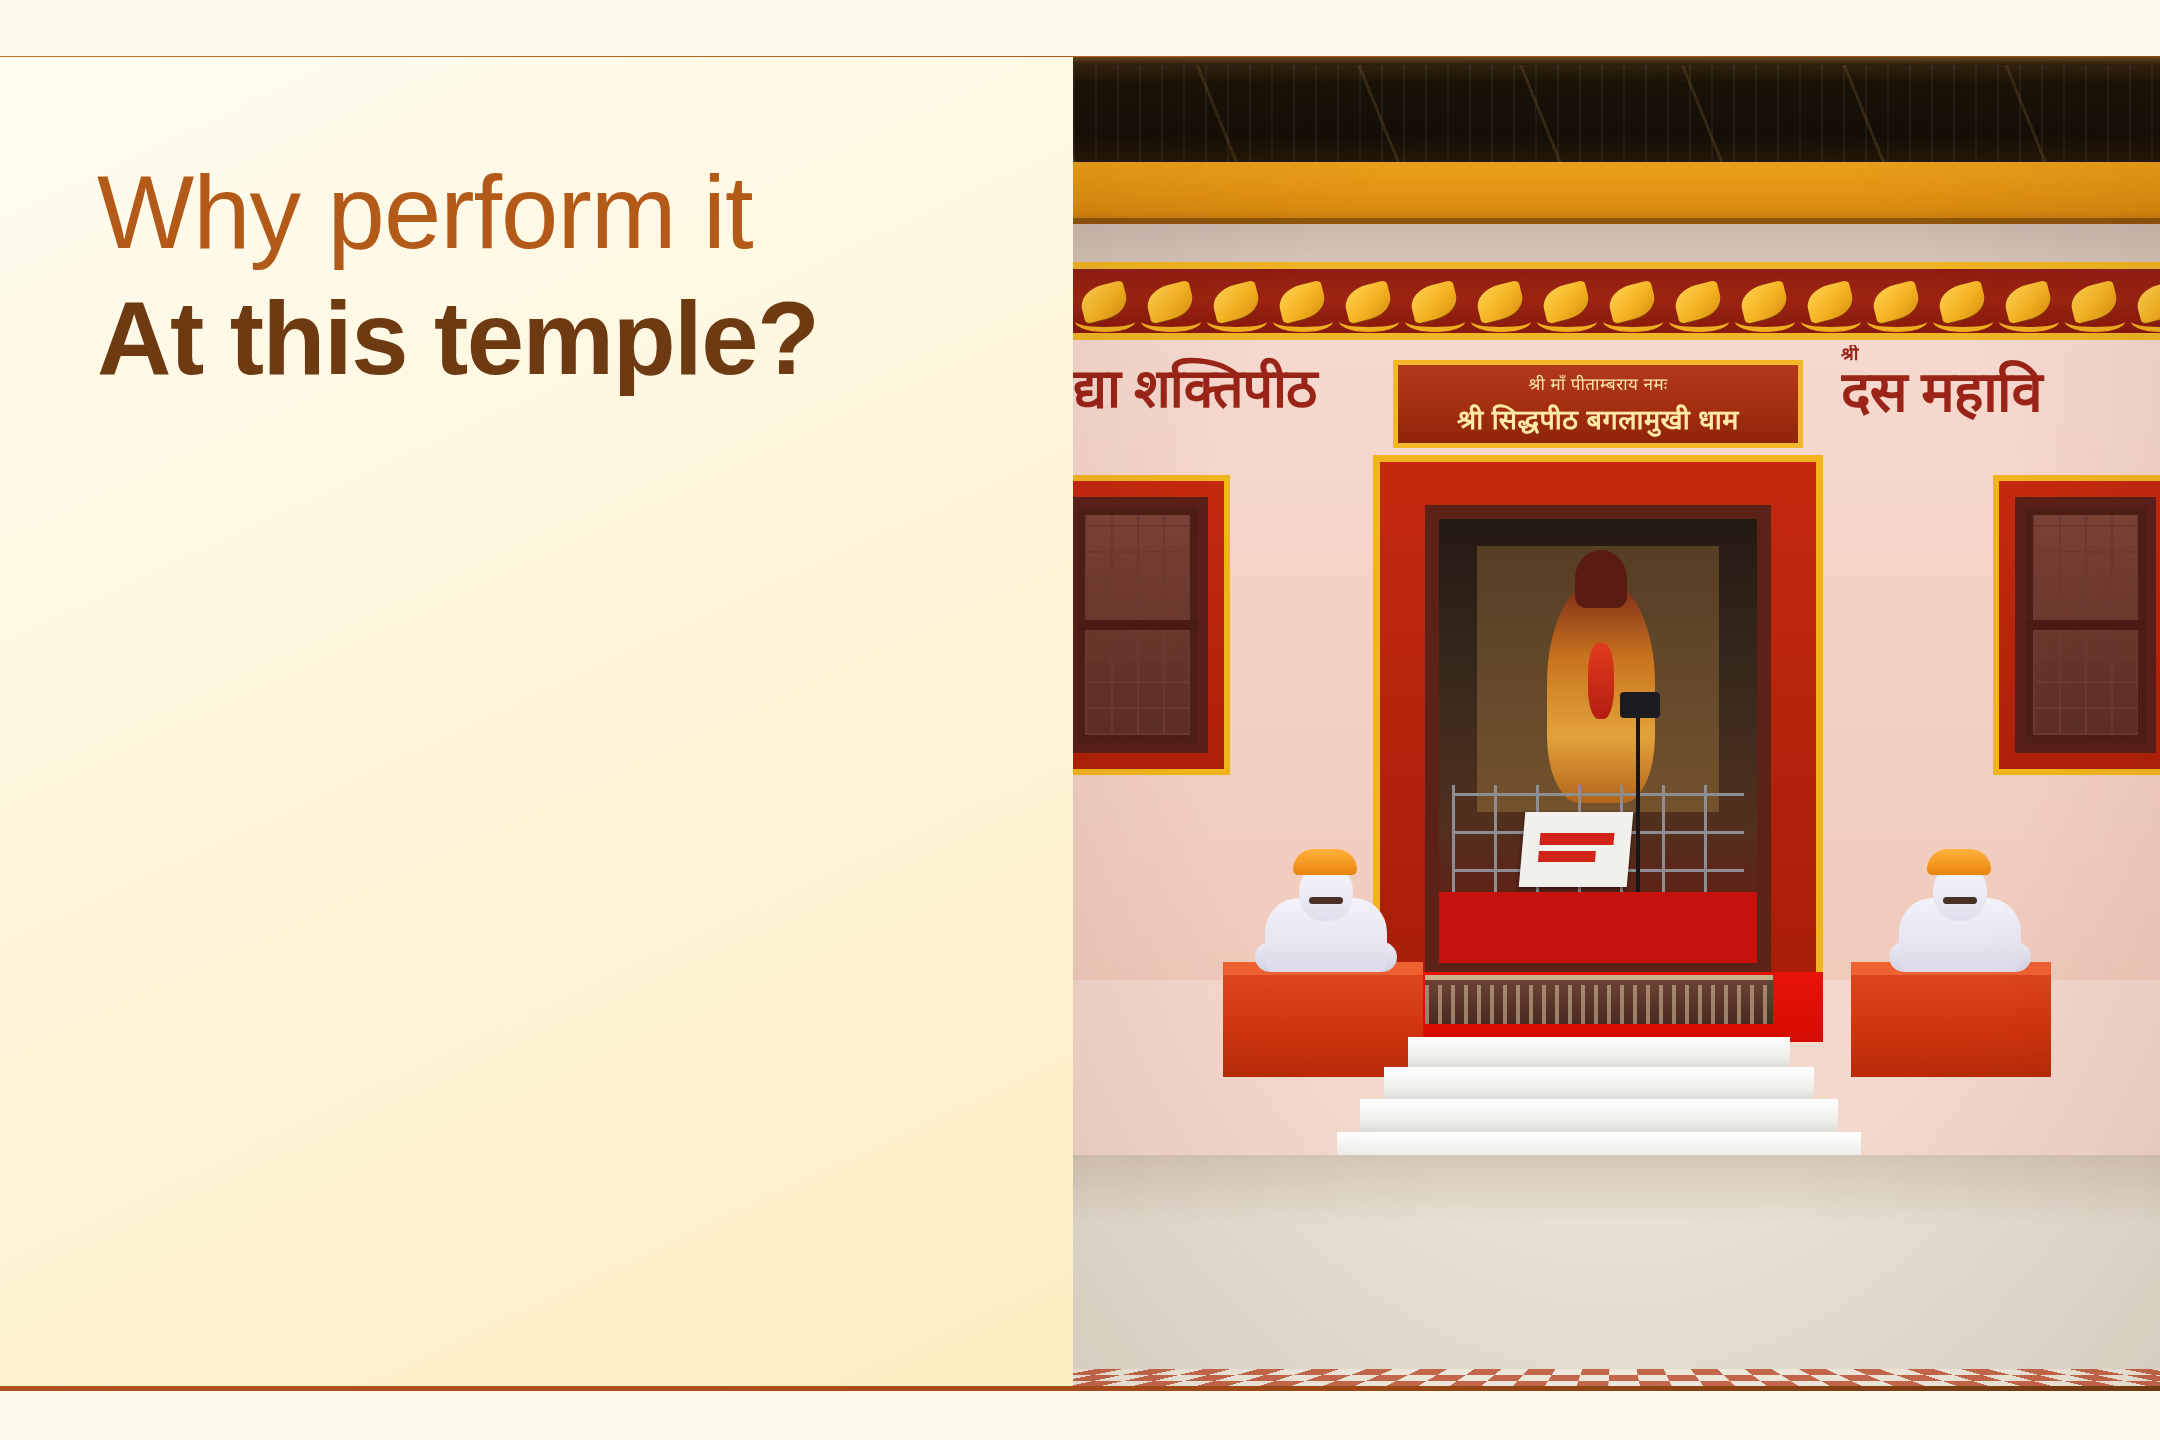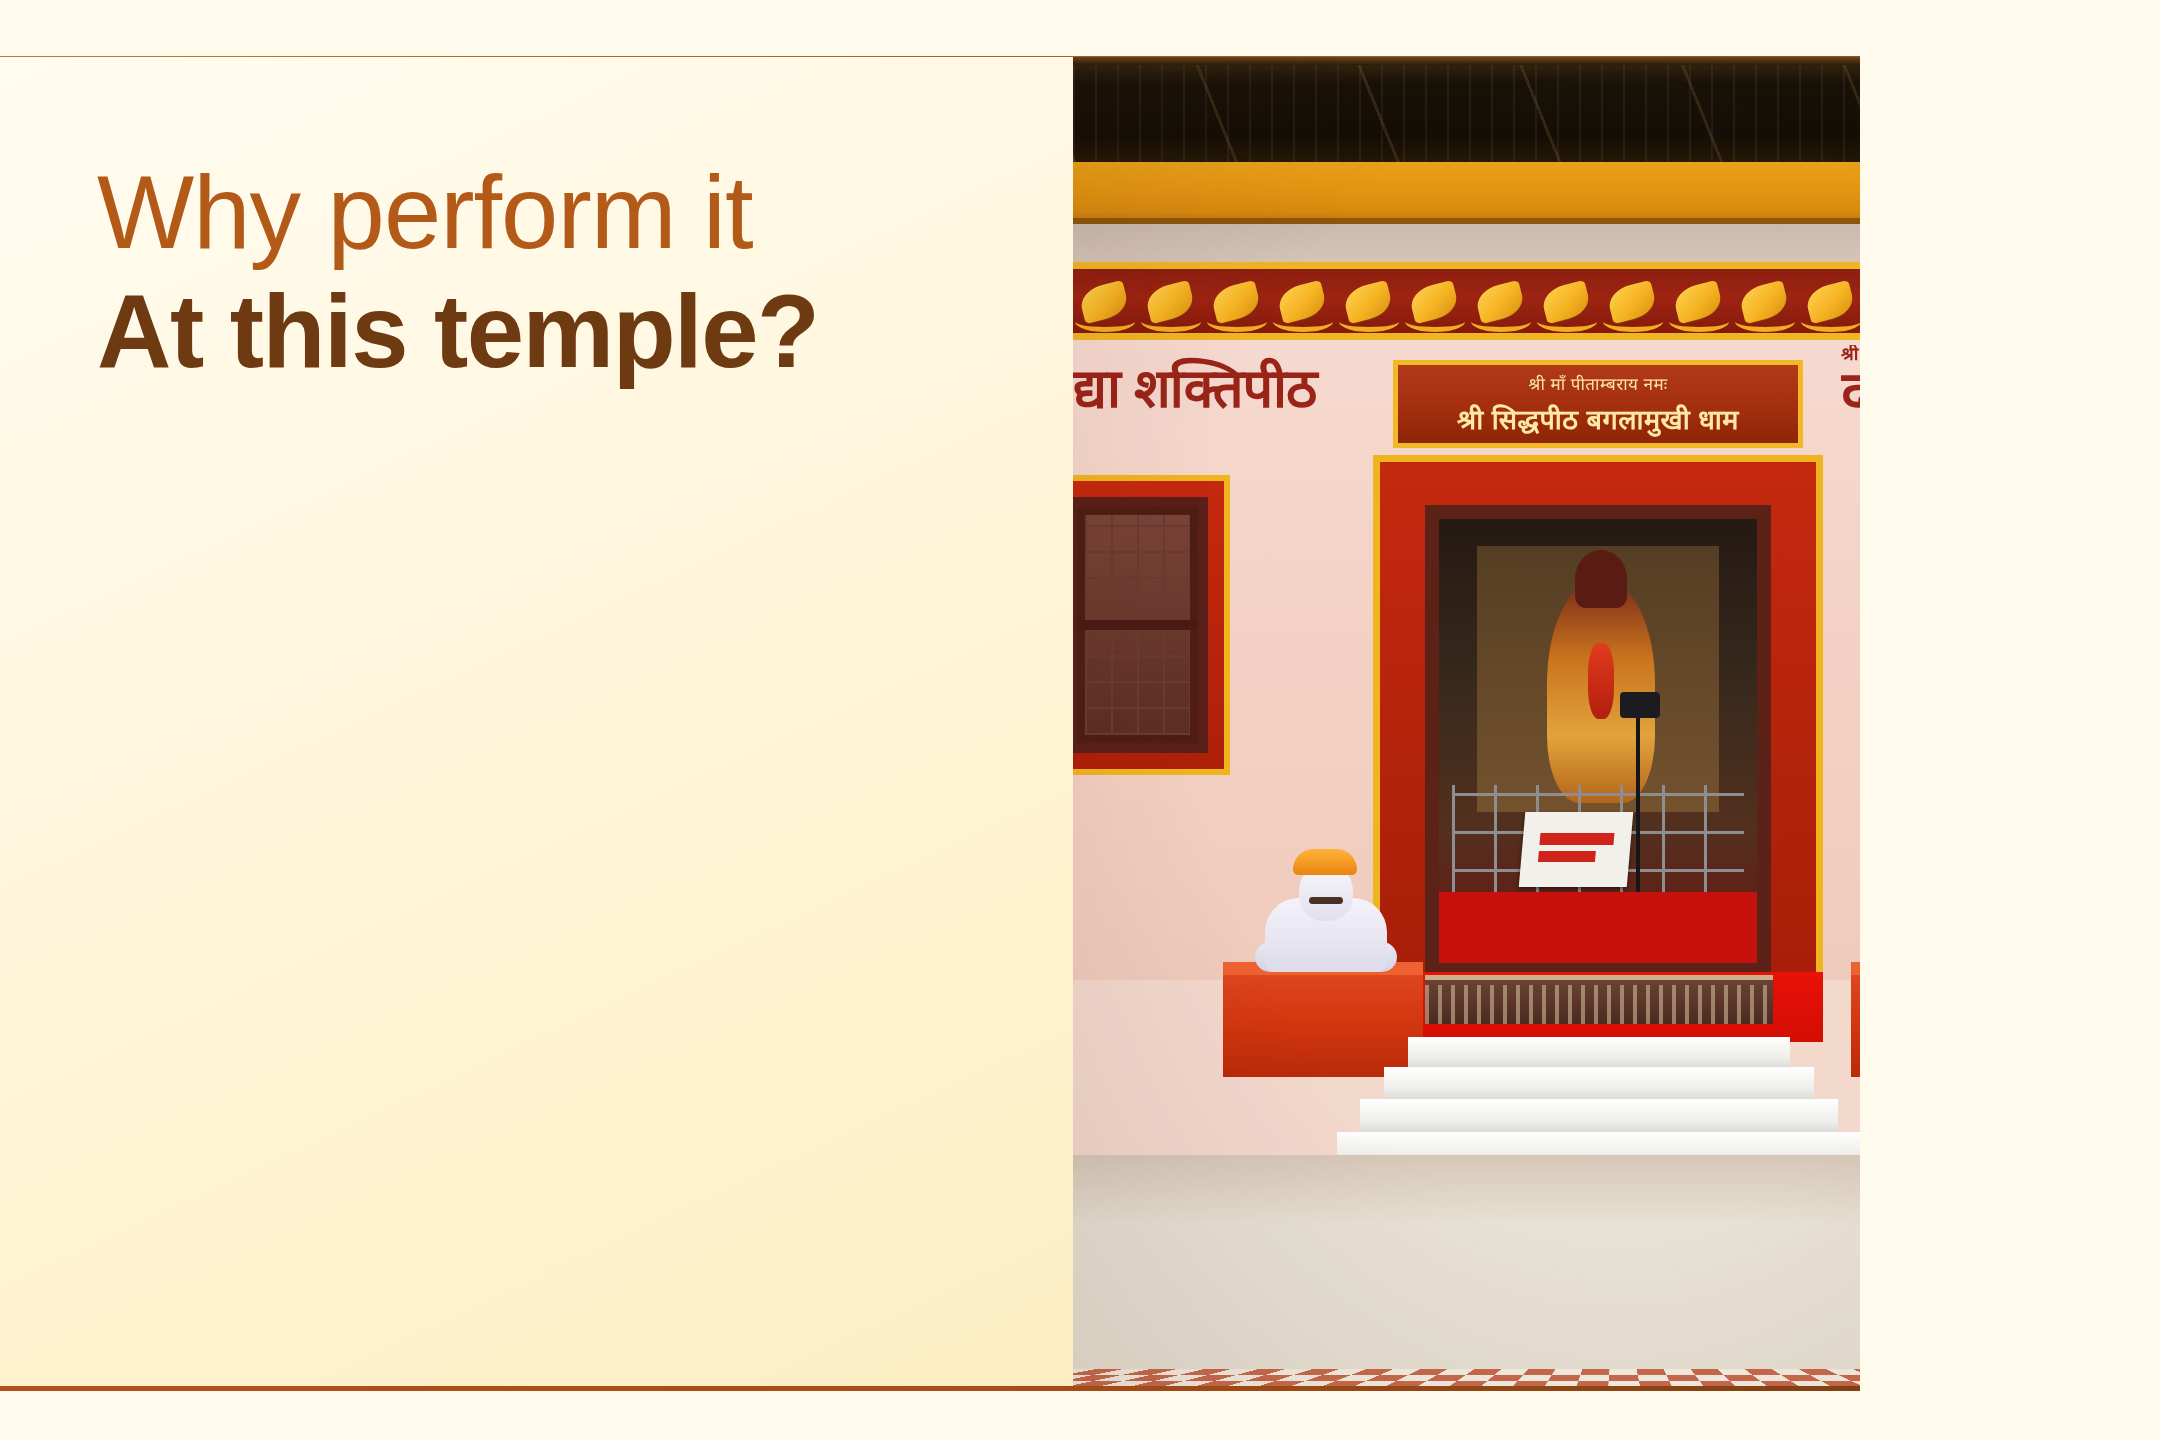--- a/index.html
+++ b/index.html
@@ -1,42 +1,42 @@
 <!DOCTYPE html>
 <html><head>
 <meta charset="utf-8">
 <style>
   html,body{margin:0;padding:0;}
   body{
     width:2160px;height:1440px;overflow:hidden;
     font-family:"Liberation Sans","DejaVu Sans",sans-serif;
     background:#FFFBEC;
   }
-  .slide{position:relative;width:1860px;height:1440px;background:#FFFBEC;overflow:hidden;}
+  .slide{position:relative;width:2160px;height:1440px;background:#FFFBEC;overflow:hidden;}
 
   
   .rule{position:absolute;left:0;height:5px;background:#B15B1E;}
   .rule-top{top:56px;width:2160px;
     background:linear-gradient(90deg,#C07A2C 0%,#B4621F 35%,#A9561A 70%,#8C4A16 100%);}
   .rule-bottom{top:1386px;width:2160px;
     background:linear-gradient(90deg,#B0521C 0%,#A84D18 45%,#8E4414 75%,#6F3A12 100%);}
 
   
   .left-panel{
     position:absolute;left:0;top:57px;width:1073px;height:1329px;
     background:linear-gradient(155deg,#FFFCF0 0%,#FFF6DC 45%,#FDEEC2 100%);
   }
   .headline{position:absolute;left:97px;top:104px;width:930px;}
   .headline .line1{
     font-size:103px;line-height:1.0;font-weight:300;letter-spacing:-1px;
     color:#B35A18;white-space:nowrap;
   }
   .headline .line2{
     font-size:103px;line-height:1.08;font-weight:700;letter-spacing:-1.5px;
-    color:#6E3A12;white-space:nowrap;margin-top:12px;
+    color:#6E3A12;white-space:nowrap;margin-top:19px;
   }
   .body-copy{
     position:absolute;left:97px;top:518px;width:945px;
     font-size:57px;line-height:1.52;font-weight:400;color:#3E3526;
     letter-spacing:-0.4px;
   }
 
   
   .photo{
     position:absolute;left:1073px;top:57px;width:1087px;height:1329px;

